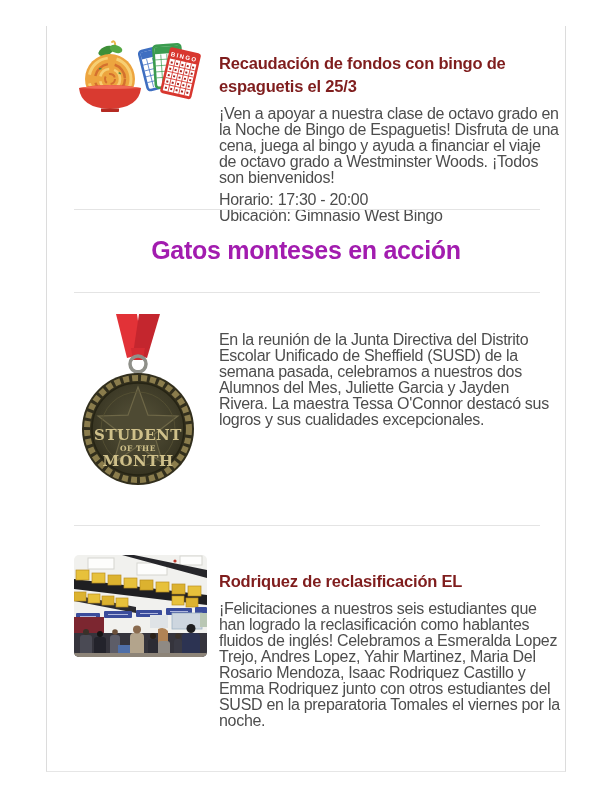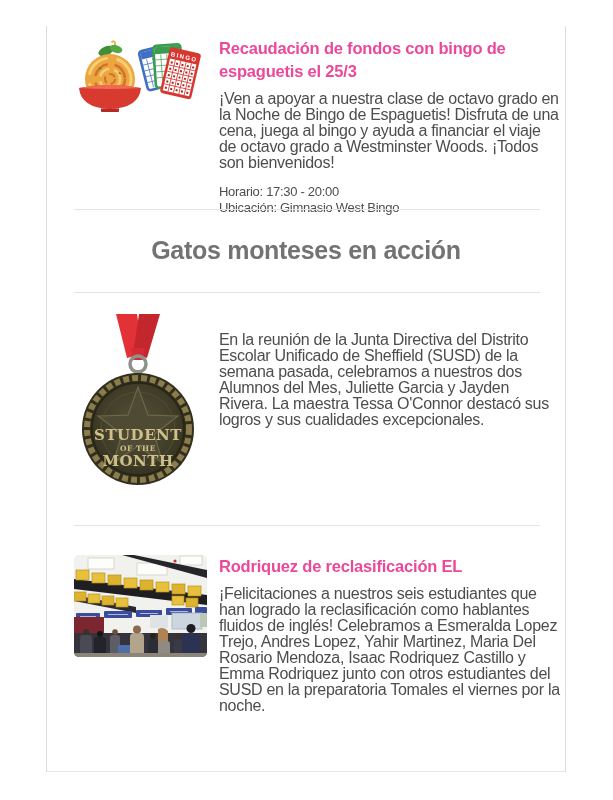--- a/index.html
+++ b/index.html
@@ -22,32 +22,32 @@
   .icon-block{position:absolute;left:26px;top:12px;width:136px;height:74px;display:flex;align-items:flex-start;}
   .icon-block svg{display:block;}
   .cards-icon{margin-left:-10px;margin-top:2px;}
 
   .text-col{position:absolute;left:172px;width:342px;}
   .text-col.s1{top:11px;}
   .text-col.s2{top:298px;}
   .text-col.s3{top:529px;}
 
   .sec-title{
-    font-size:16.5px;font-weight:bold;color:#ec4899;line-height:23px;letter-spacing:-0.2px;
+    font-size:16.5px;font-weight:bold;color:#7f1d1d;line-height:23px;letter-spacing:-0.2px;margin-top:15px;
   }
   .sec-title.one-line{font-size:15px;letter-spacing:-0.5px;line-height:22px;white-space:nowrap;}
   .sec-body{
     font-size:16px;color:#4d4d4d;line-height:16px;letter-spacing:-0.3px;margin-top:8px;
   }
-  .sec-meta{font-size:13px;color:#4d4d4d;line-height:16px;letter-spacing:-0.3px;margin-top:13px;}
+  .sec-meta{font-size:16px;color:#4d4d4d;line-height:16px;letter-spacing:-0.3px;margin-top:6px;}
   .meta-line{display:block;}
 
   .big-heading{
     position:absolute;top:201px;left:0;width:100%;text-align:center;
-    font-size:25px;font-weight:bold;color:#737373;letter-spacing:-0.3px;line-height:46px;
+    font-size:25px;font-weight:bold;color:#a21caf;letter-spacing:-0.3px;line-height:46px;
   }
 
   .medal-block{position:absolute;left:32px;top:288px;width:122px;height:178px;text-decoration:underline;}
   .photo-block{position:absolute;left:27px;top:529px;width:133px;height:102px;}
 </style>
 </head>
 <body>
 
 <div class="card">
 

